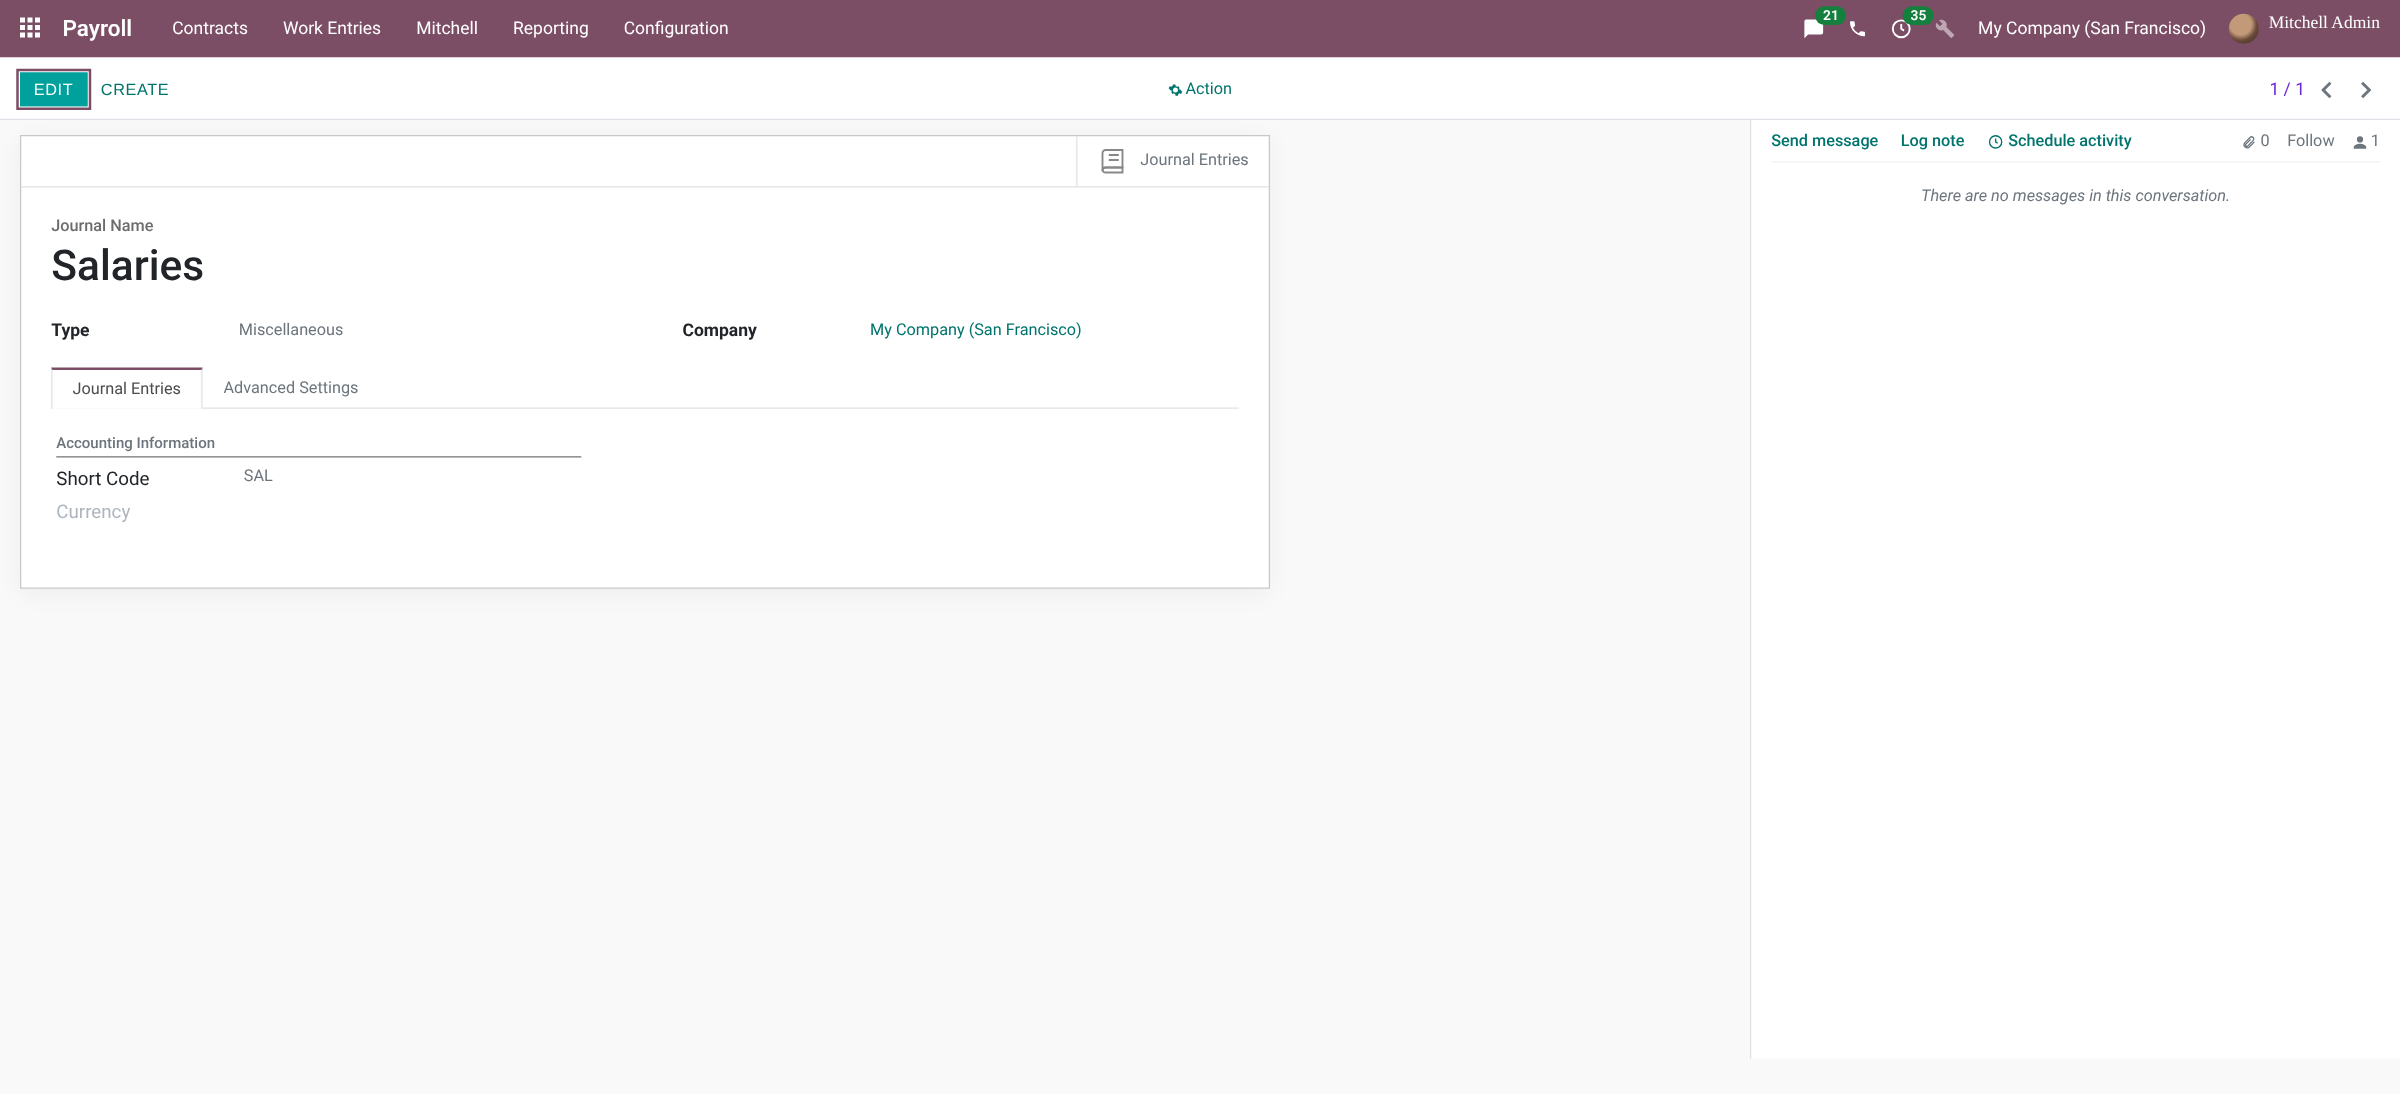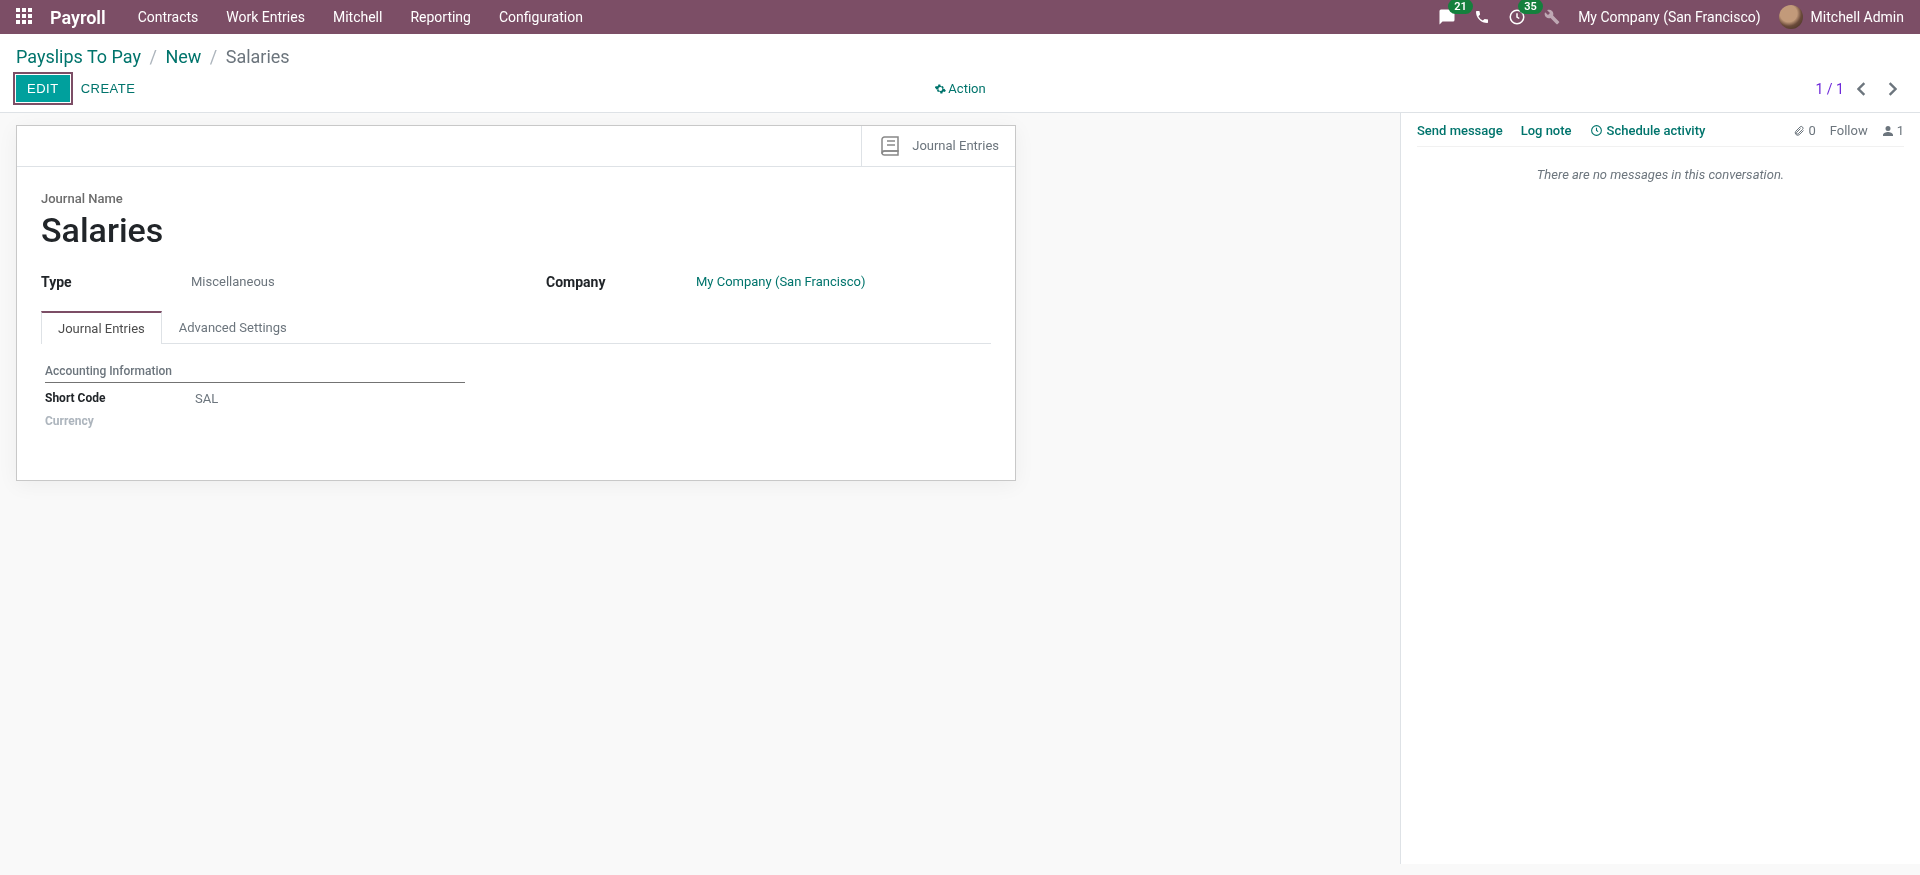--- a/index.html
+++ b/index.html
@@ -1,29 +1,29 @@
 <!DOCTYPE html>
 <html><head>
 <meta charset="utf-8">
 <style>
   * { box-sizing: border-box; margin: 0; padding: 0; }
   body { font-family: -apple-system, BlinkMacSystemFont, "Segoe UI", Roboto, "Helvetica Neue", Arial, sans-serif; font-size: 14px; color: #4c4c4c; background: #f9f9f9; }
   
   
-  .topbar { background: #7c4e66; color: #fff; height: 34px; display: flex; align-items: center; padding: 0 16px; }
+  .topbar { background: #7c4e66; color: #fff; height: 46px; display: flex; align-items: center; padding: 0 16px; }
   .apps-icon { width: 18px; height: 18px; display: grid; grid-template-columns: repeat(3,4px); grid-template-rows: repeat(3,4px); gap: 2px; margin-right: 16px; cursor: pointer; }
   .apps-icon span { background: #fff; }
   .brand { font-size: 18px; font-weight: 600; margin-right: 32px; cursor: pointer; }
   .nav-menu { display: flex; gap: 28px; }
   .nav-item { color: #fff; cursor: pointer; font-size: 14px; }
   .topbar-right { margin-left: auto; display: flex; align-items: center; gap: 18px; }
   .systray-item { position: relative; cursor: pointer; display: flex; align-items: center; }
   .badge { position: absolute; top: -9px; left: 10px; background: #15803d; color: #fff; font-size: 11px; font-weight: 600; padding: 1px 6px; border-radius: 10px; }
   .company-name { font-size: 14px; cursor: pointer; }
-  .user { display: flex; align-items: center; gap: 8px; cursor: pointer; }
+  .user { display: flex; align-items: flex-start; gap: 8px; cursor: pointer; font-family: Liberation Serif, serif; }
   .avatar { width: 24px; height: 24px; border-radius: 50%; background: radial-gradient(circle at 40% 35%, #c29a7a 0 40%, #6a4a3a 60%, #3a2a1a 100%); }
   
   
   .control-panel { background: #fff; padding: 12px 16px 10px 16px; border-bottom: 1px solid #dee2e6; }
   .breadcrumb { font-size: 18px; color: #6c757d; margin-bottom: 8px; }
   .breadcrumb .link { color: #00746c; cursor: pointer; }
   .breadcrumb .sep { color: #adb5bd; padding: 0 4px; }
   .cp-row { display: flex; align-items: center; }
   .btn { display: inline-flex; align-items: center; padding: 5px 10px; font-size: 13px; font-weight: 500; cursor: pointer; border: 1px solid transparent; text-transform: uppercase; letter-spacing: 0.5px; }
   .btn-primary { background: #00a09d; color: #fff; border-color: #00a09d; outline: 2px solid #7c4e66; outline-offset: 1px; }
@@ -48,21 +48,21 @@
   .field-label { width: 150px; font-weight: 700; color: #212529; font-size: 14px; }
   .field-value { color: #6c757d; font-size: 13px; }
   .field-value.link-value { color: #00746c; cursor: pointer; }
   
   .tabs { display: flex; border-bottom: 1px solid #dee2e6; margin-top: 10px; }
   .tab { padding: 8px 16px; border: 1px solid transparent; border-bottom: none; cursor: pointer; color: #6c757d; font-size: 13px; position: relative; top: 1px; }
   .tab.active { border-color: #dee2e6; border-top: 2px solid #7c4e66; background: #fff; color: #4c4c4c; }
   .tab-content { padding: 20px 4px; }
   .section-title { color: #6c757d; font-size: 12px; font-weight: 500; margin-bottom: 8px; border-bottom: 1px solid #737373; padding-bottom: 4px; max-width: 420px; }
   .inner-row { display: flex; margin-bottom: 8px; max-width: 420px; }
-  .inner-row .field-label { width: 150px; font-weight: 700; font-size: 12px; }
+  .inner-row .field-label { width: 150px; font-weight: 400; font-size: 15px; }
   .muted-label { color: #adb5bd; }
   
   
   .chatter { width: 520px; border-left: 1px solid #dee2e6; background: #fff; padding: 10px 16px; margin-left: 32px; }
   .chatter-top { display: flex; align-items: center; gap: 18px; font-size: 13px; border-bottom: 1px solid #f1f1f1; padding-bottom: 8px; }
   .chatter-link { color: #00746c; cursor: pointer; font-weight: 500; display: inline-flex; align-items: center; gap: 4px; }
   .chatter-right { margin-left: auto; display: flex; align-items: center; gap: 14px; color: #6c757d; }
   .follower-item { display: inline-flex; align-items: center; gap: 3px; cursor: pointer; }
   .chatter-body { text-align: center; color: #6c757d; font-style: italic; padding: 20px 0; font-size: 13px; }
   
@@ -117,27 +117,20 @@
     </div>
     <div class="company-name">My Company (San Francisco)</div>
     <div class="user">
       <div class="avatar"></div>
       <span>Mitchell Admin</span>
     </div>
   </div>
 </div>
 
 <div class="control-panel">
-  <div class="breadcrumb">
-    <span class="link">Payslips To Pay</span>
-    <span class="sep">/</span>
-    <span class="link">New</span>
-    <span class="sep">/</span>
-    <span>Salaries</span>
-  </div>
   <div class="cp-row" style="position:relative;">
     <button class="btn btn-primary">Edit</button>
     <button class="btn btn-secondary">Create</button>
     <div class="action-dropdown">
       <svg width="12" height="12" viewBox="0 0 24 24" fill="#00746c">
           <path d="M12 8a4 4 0 1 0 0 8 4 4 0 0 0 0-8zm9 4a7 7 0 0 1-.1 1.2l2.1 1.6-2 3.4-2.5-1a7 7 0 0 1-2 1.2l-.4 2.6h-4l-.4-2.6a7 7 0 0 1-2-1.2l-2.5 1-2-3.4 2.1-1.6A7 7 0 0 1 3 12a7 7 0 0 1 .1-1.2L1 9.2l2-3.4 2.5 1a7 7 0 0 1 2-1.2L7.9 3h4l.4 2.6a7 7 0 0 1 2 1.2l2.5-1 2 3.4-2.1 1.6A7 7 0 0 1 21 12z"></path>
         </svg>
       <span>Action</span>
     </div>
     <div class="pager">

